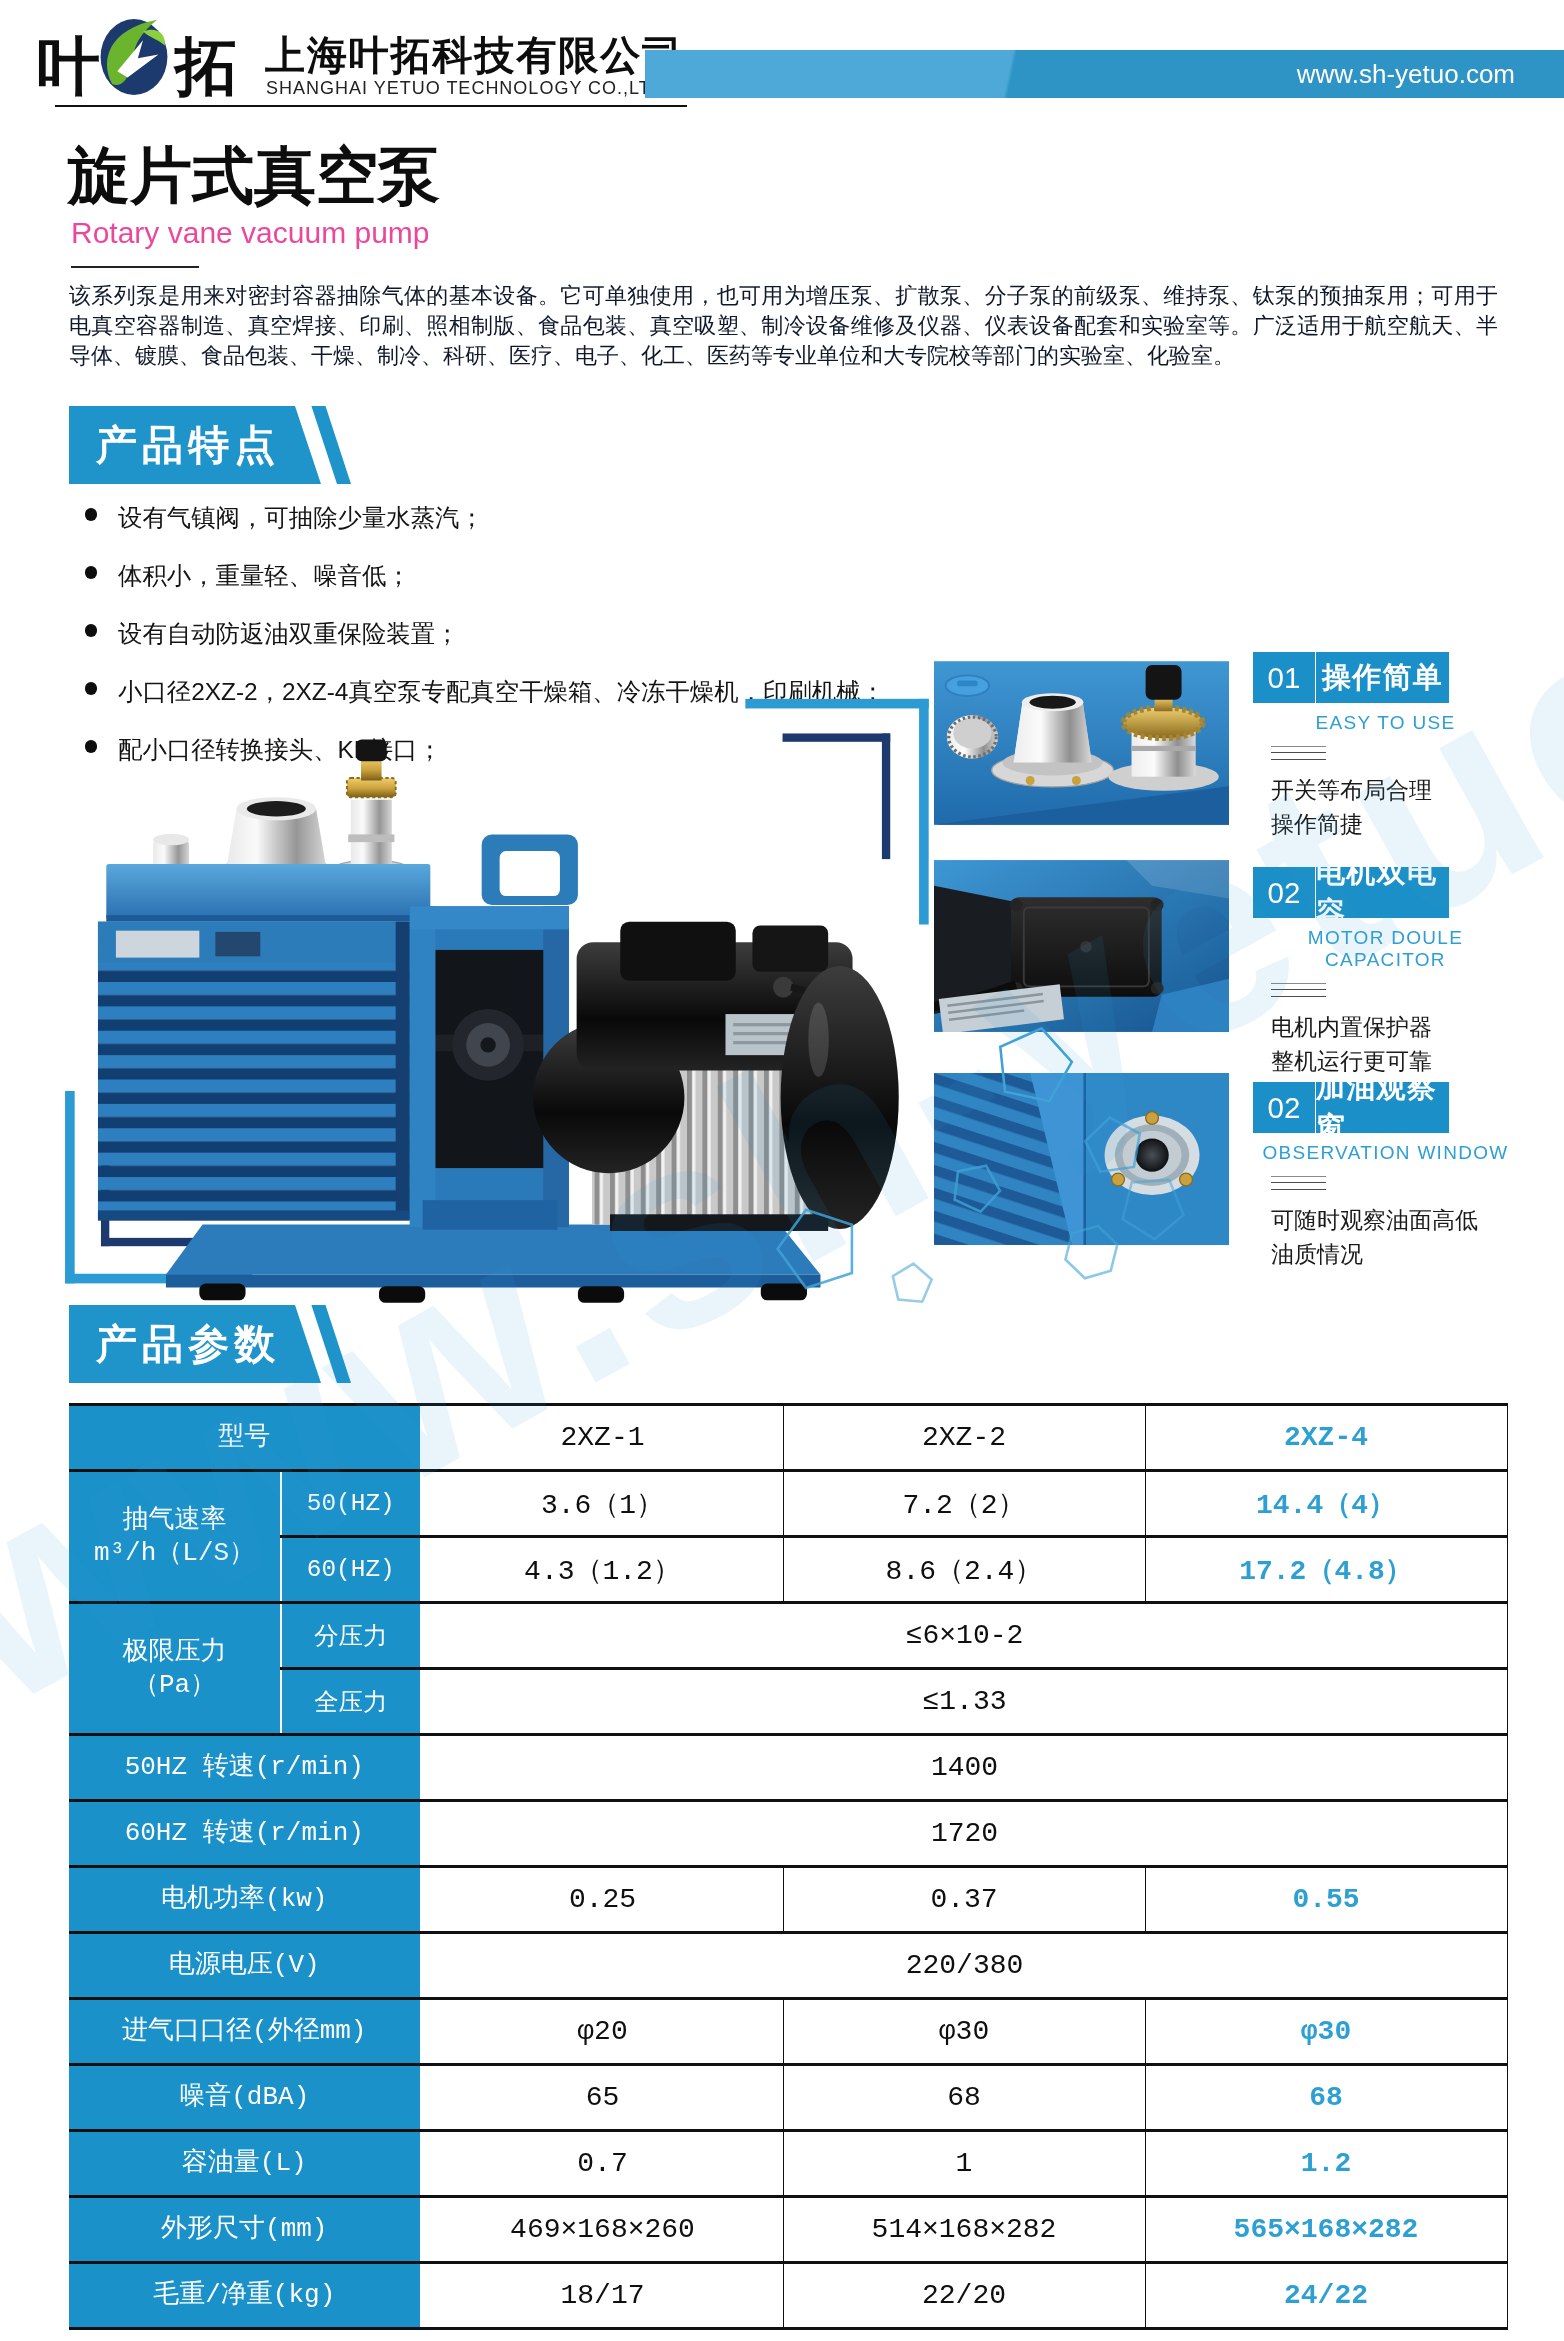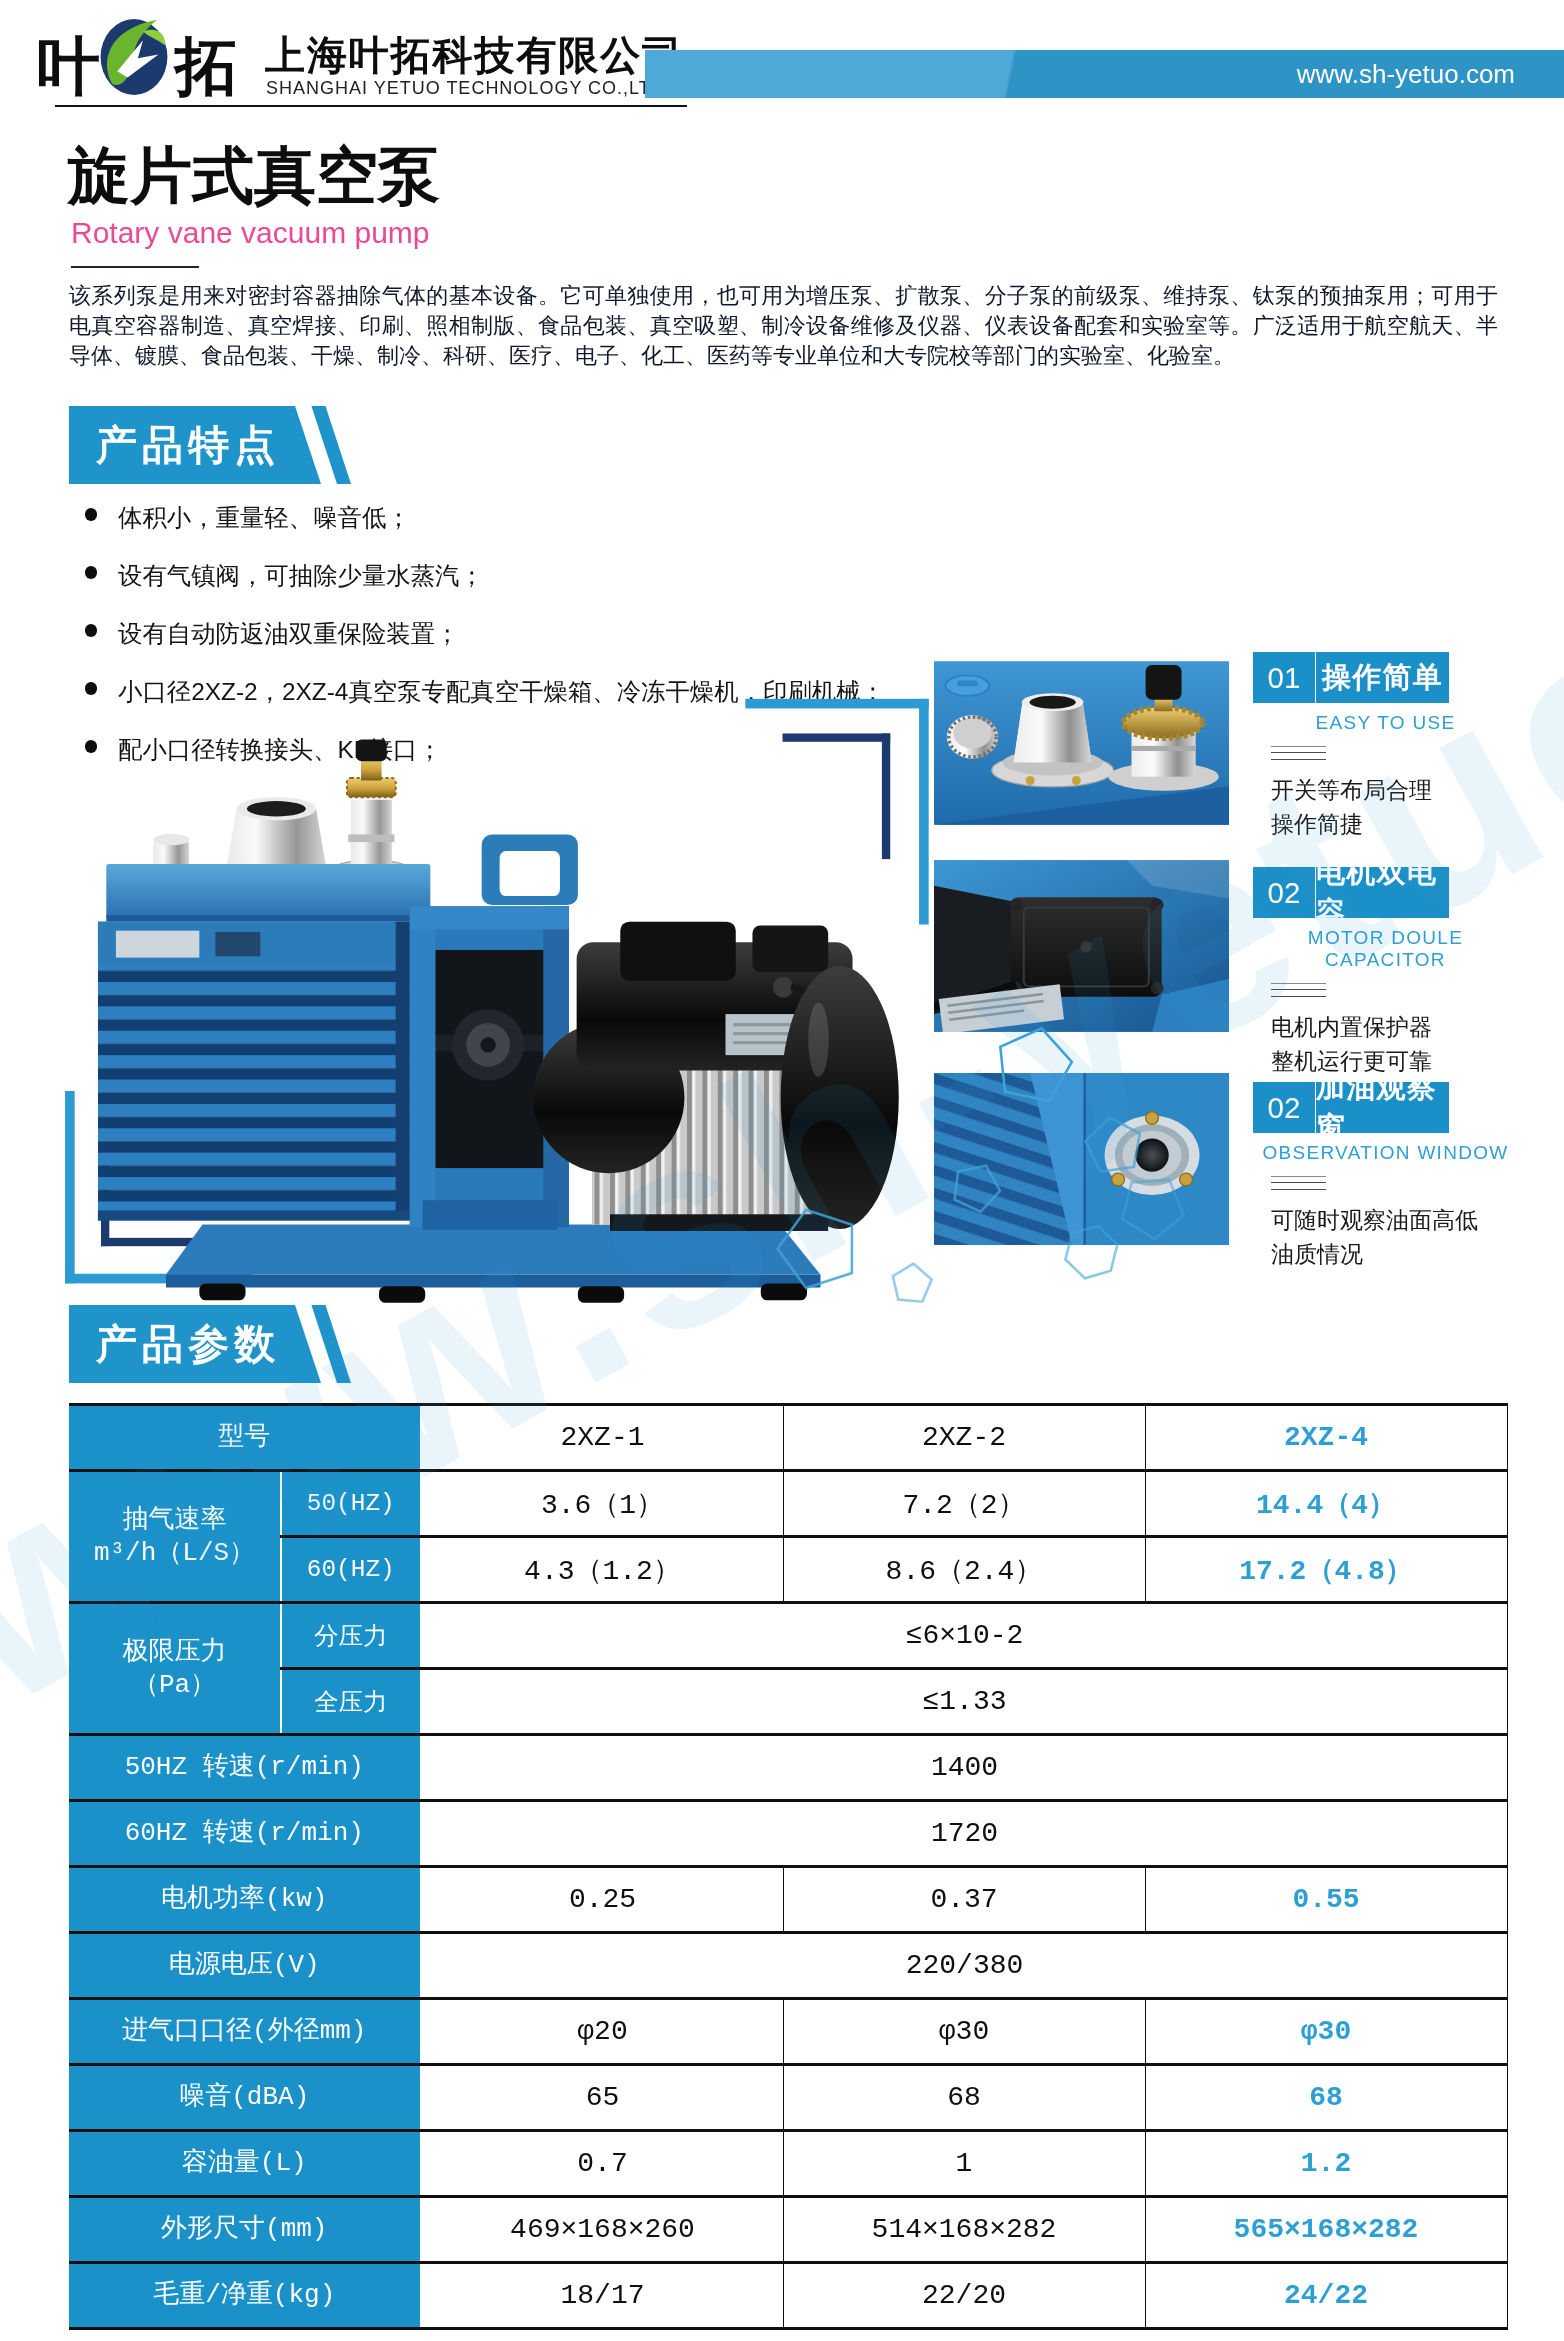--- a/index.html
+++ b/index.html
@@ -102,22 +102,22 @@
   <div class="title-en">Rotary vane vacuum pump</div>
   <div class="title-underline"></div>
   <div class="desc">该系列泵是用来对密封容器抽除气体的基本设备。它可单独使用，也可用为增压泵、扩散泵、分子泵的前级泵、维持泵、钛泵的预抽泵用；可用于电真空容器制造、真空焊接、印刷、照相制版、食品包装、真空吸塑、制冷设备维修及仪器、仪表设备配套和实验室等。广泛适用于航空航天、半导体、镀膜、食品包装、干燥、制冷、科研、医疗、电子、化工、医药等专业单位和大专院校等部门的实验室、化验室。</div>
 
   <div class="badge" style="top:406px">
     <div class="shape"></div>
     <div class="stripe"></div>
     <div class="txt">产品特点</div>
   </div>
   <div class="bullets">
+    <div class="bullet">设有气镇阀，可抽除少量水蒸汽；</div>
     <div class="bullet">体积小，重量轻、噪音低；</div>
-    <div class="bullet">设有气镇阀，可抽除少量水蒸汽；</div>
     <div class="bullet">设有自动防返油双重保险装置；</div>
     <div class="bullet">小口径2XZ-2，2XZ-4真空泵专配真空干燥箱、冷冻干燥机，印刷机械；</div>
     <div class="bullet">配小口径转换接头、KF接口；</div>
   </div>
 
   <svg class="photo" style="left:745px;top:695px" width="193" height="234" viewBox="0 0 300 365">
     <rect x="0" y="6" width="286" height="15" fill="#2d9bd3"></rect>
     <rect x="271" y="6" width="15" height="352" fill="#2d9bd3"></rect>
     <rect x="58" y="60" width="168" height="13" fill="#1d3a6e"></rect>
     <rect x="213" y="60" width="13" height="196" fill="#1d3a6e"></rect>

